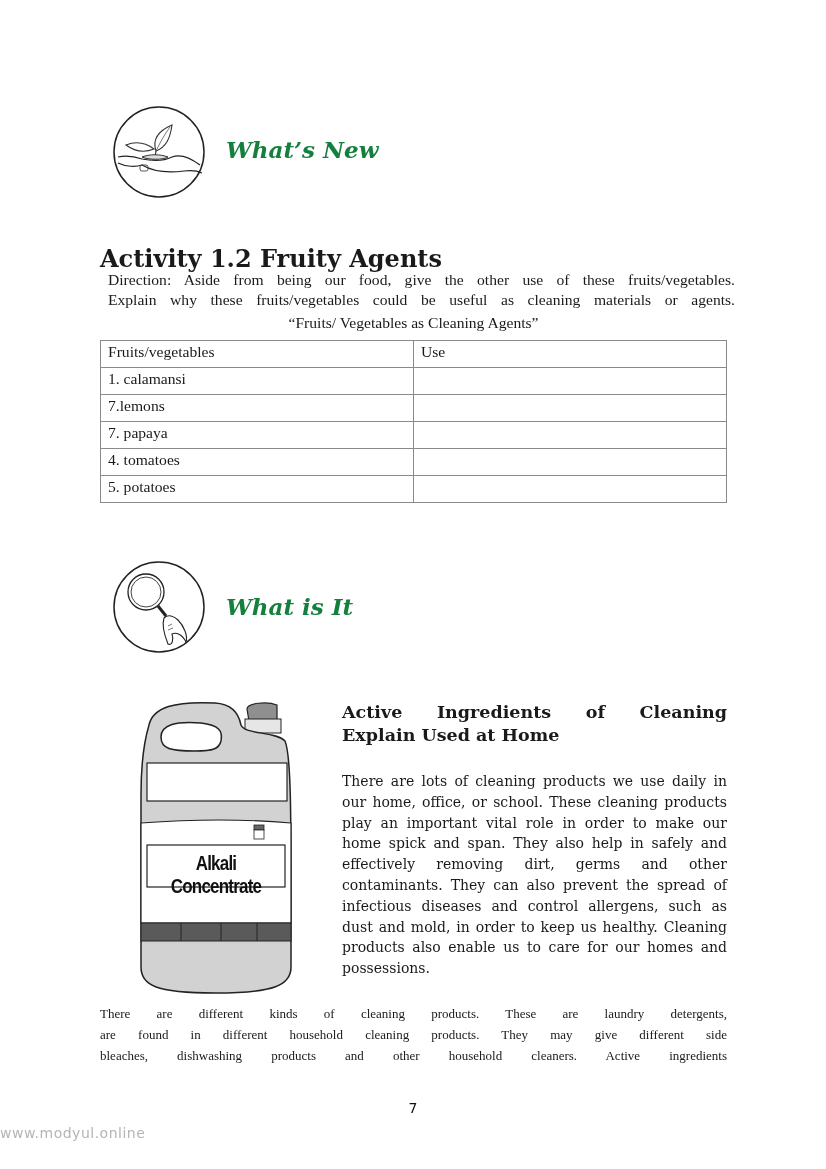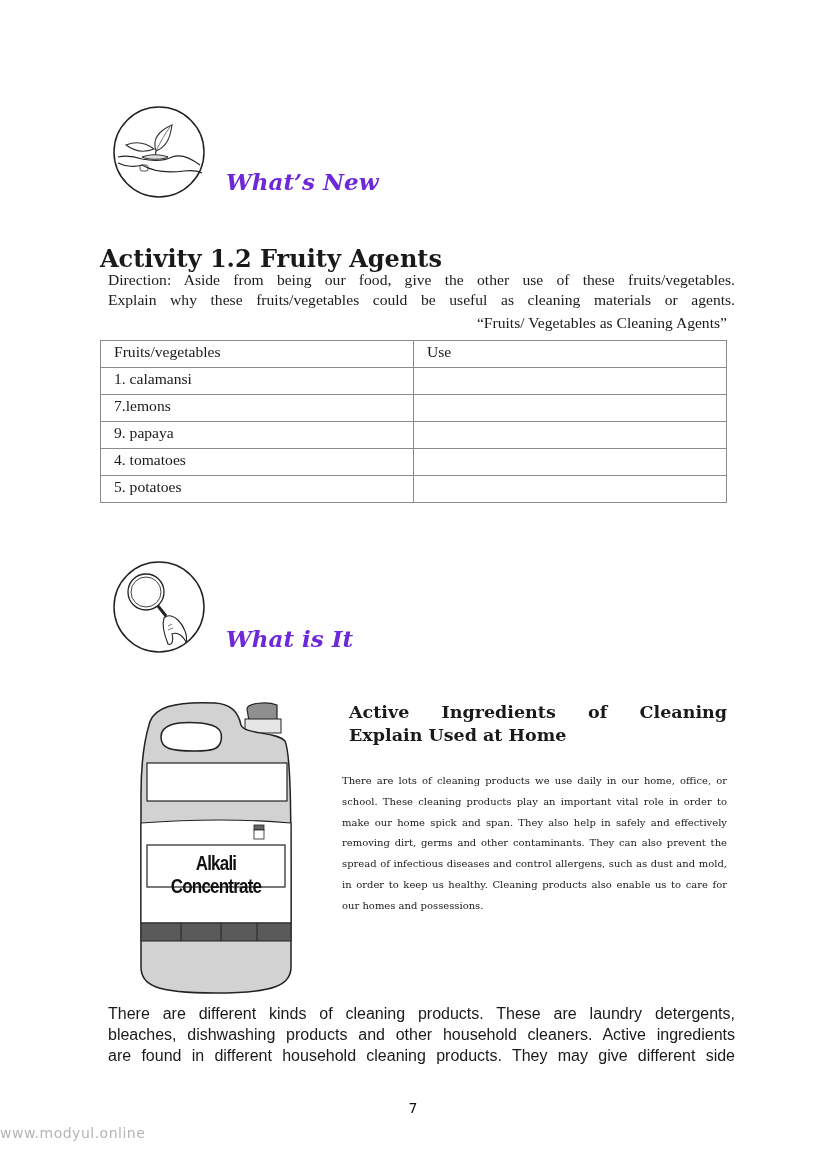--- a/index.html
+++ b/index.html
@@ -1,45 +1,45 @@
 <!DOCTYPE html>
 <html><head>
   <meta charset="utf-8">
   <style>
     * { box-sizing: border-box; margin: 0; padding: 0; }
     html, body { width: 826px; height: 1169px; background: #ffffff; }
     body { position: relative; font-family: "DejaVu Serif", serif; color: #1a1a1a; overflow: hidden; }
 
     .section-icon { position: absolute; width: 94px; height: 94px; }
-    .section-title { position: absolute; font-family: "DejaVu Serif", serif; font-weight: bold; font-style: italic; font-size: 23px; color: #6d28d9; margin-top: 32px; }
+    .section-title { position: absolute; font-family: "DejaVu Serif", serif; font-weight: bold; font-style: italic; font-size: 23px; color: #15803d; }
 
     #icon-new { left: 112px; top: 105px; }
     #title-new { left: 226px; top: 136px; }
 
     #activity-title { position: absolute; left: 100px; top: 244px; font-weight: bold; font-size: 24px; font-family: "DejaVu Serif", serif; }
     #direction { position: absolute; left: 100px; top: 270px; width: 627px; font-family: "Liberation Serif", serif; font-size: 15.6px; line-height: 20px; text-align: justify; text-align-last: justify; margin-left: 8px; }
     #direction span { display: block; }
-    #table-caption { position: absolute; left: 100px; top: 314px; width: 627px; text-align: right; font-family: "Liberation Serif", serif; font-size: 15.6px; }
+    #table-caption { position: absolute; left: 100px; top: 314px; width: 627px; text-align: center; font-family: "Liberation Serif", serif; font-size: 15.6px; }
 
     #fruit-table { position: absolute; left: 100px; top: 340px; width: 627px; border-collapse: collapse; font-family: "Liberation Serif", serif; font-size: 15.6px; }
-    #fruit-table td { border: 1px solid #8a8a8a; height: 27px; padding: 0 13px; vertical-align: top; padding-top: 2px; }
+    #fruit-table td { border: 1px solid #8a8a8a; height: 27px; padding: 0 7px; vertical-align: top; padding-top: 2px; }
     #fruit-table td.c1 { width: 313px; }
 
     #icon-is { left: 112px; top: 560px; }
     #title-is { left: 226px; top: 593px; }
 
     #jug { position: absolute; left: 135px; top: 695px; width: 160px; height: 300px; }
 
     #article-title { position: absolute; left: 342px; top: 701px; width: 385px; font-family: "DejaVu Serif", serif; font-weight: bold; font-size: 17.5px; line-height: 23px; }
-    #article-title span { display: block; margin-left: 7px; }
+    #article-title span { display: block; }
     #article-title .justify { text-align: justify; text-align-last: justify; }
 
-    #article-body { position: absolute; left: 342px; top: 771px; width: 385px; font-family: "DejaVu Serif", serif; font-size: 10px; line-height: 20.8px; text-align: justify; }
+    #article-body { position: absolute; left: 342px; top: 771px; width: 385px; font-family: "DejaVu Serif", serif; font-size: 14px; line-height: 20.8px; text-align: justify; }
 
-    #bottom-para { position: absolute; left: 108px; top: 1004px; width: 627px; font-family: Liberation Sans, sans-serif; font-size: 16px; line-height: 20.8px; text-align: justify; text-align-last: justify; }
+    #bottom-para { position: absolute; left: 100px; top: 1004px; width: 627px; font-family: Liberation Serif, serif; font-size: 13px; line-height: 20.8px; text-align: justify; text-align-last: justify; }
     #bottom-para span { display: block; }
 
     #page-number { position: absolute; left: 0; width: 826px; top: 1100px; text-align: center; font-family: "DejaVu Sans", sans-serif; font-size: 14px; color: #111; }
     #watermark { position: absolute; left: 0; width: 826px; top: 1125px; text-align: left; font-family: "DejaVu Sans", sans-serif; font-size: 14px; color: #b5b5b5; letter-spacing: 0.5px; }
   </style>
 </head>
 <body>
 
 <div id="icon-new" class="section-icon">
   <svg width="94" height="94" viewBox="0 0 94 94">
@@ -71,21 +71,21 @@
   </tr>
   <tr>
     <td class="c1">1. calamansi</td>
     <td></td>
   </tr>
   <tr>
     <td class="c1">7.lemons</td>
     <td></td>
   </tr>
   <tr>
-    <td class="c1">9. papaya</td>
+    <td class="c1">7. papaya</td>
     <td></td>
   </tr>
   <tr>
     <td class="c1">4. tomatoes</td>
     <td></td>
   </tr>
   <tr>
     <td class="c1">5. potatoes</td>
     <td></td>
   </tr>
@@ -133,18 +133,18 @@
 </div>
 
 <div id="article-title">
   <span class="justify">Active Ingredients of Cleaning</span>
   <span>Explain Used at Home</span>
 </div>
 <div id="article-body">There are lots of cleaning products we use daily in our home, office, or school. These cleaning products play an important vital role in order to make our home spick and span. They also help in safely and effectively removing dirt, germs and other contaminants. They can also prevent the spread of infectious diseases and control allergens, such as dust and mold, in order to keep us healthy. Cleaning products also enable us to care for our homes and possessions.</div>
 
 <div id="bottom-para">
   <span>There are different kinds of cleaning products. These are laundry detergents,</span>
+  <span>are found in different household cleaning products. They may give different side</span>
   <span>bleaches, dishwashing products and other household cleaners. Active ingredients</span>
-  <span>are found in different household cleaning products. They may give different side</span>
 </div>
 
 <div id="page-number">7</div>
 <div id="watermark">www.modyul.online</div>
 
 </body></html>

